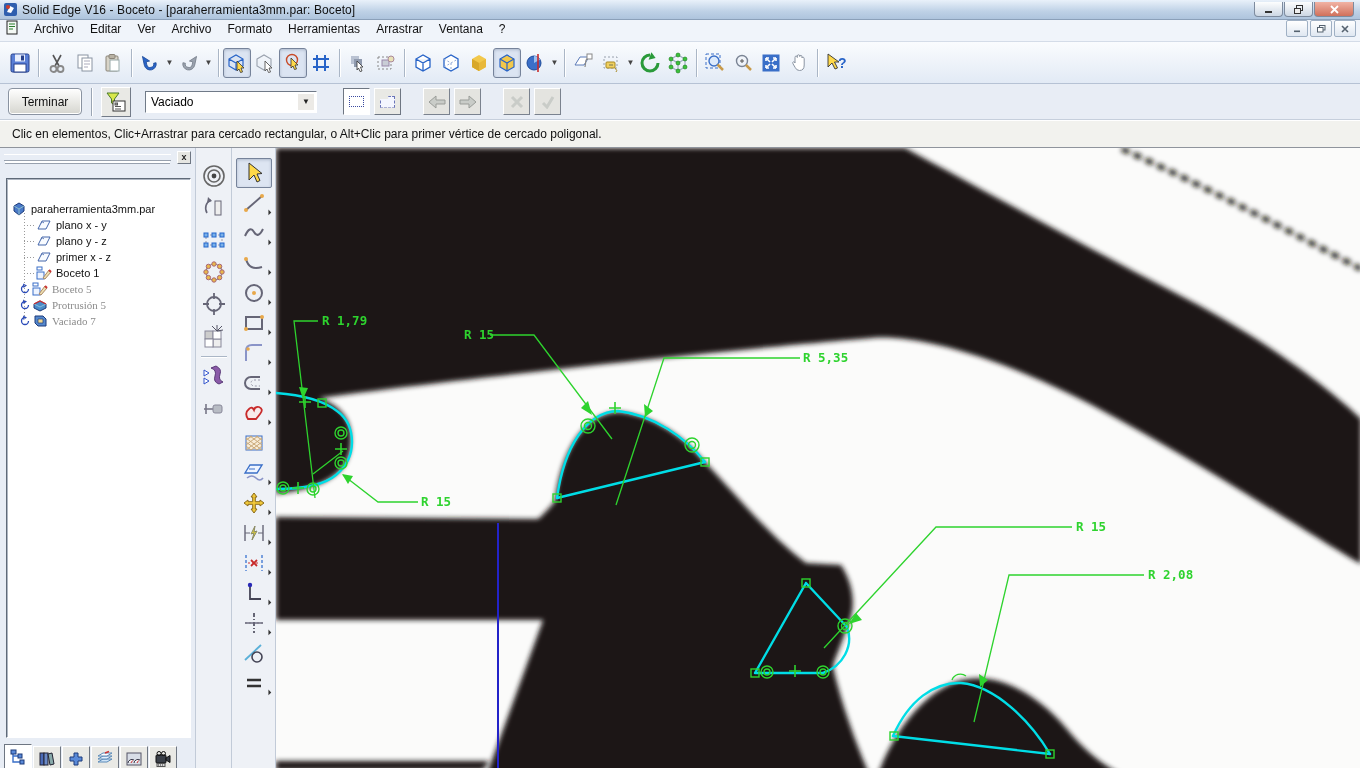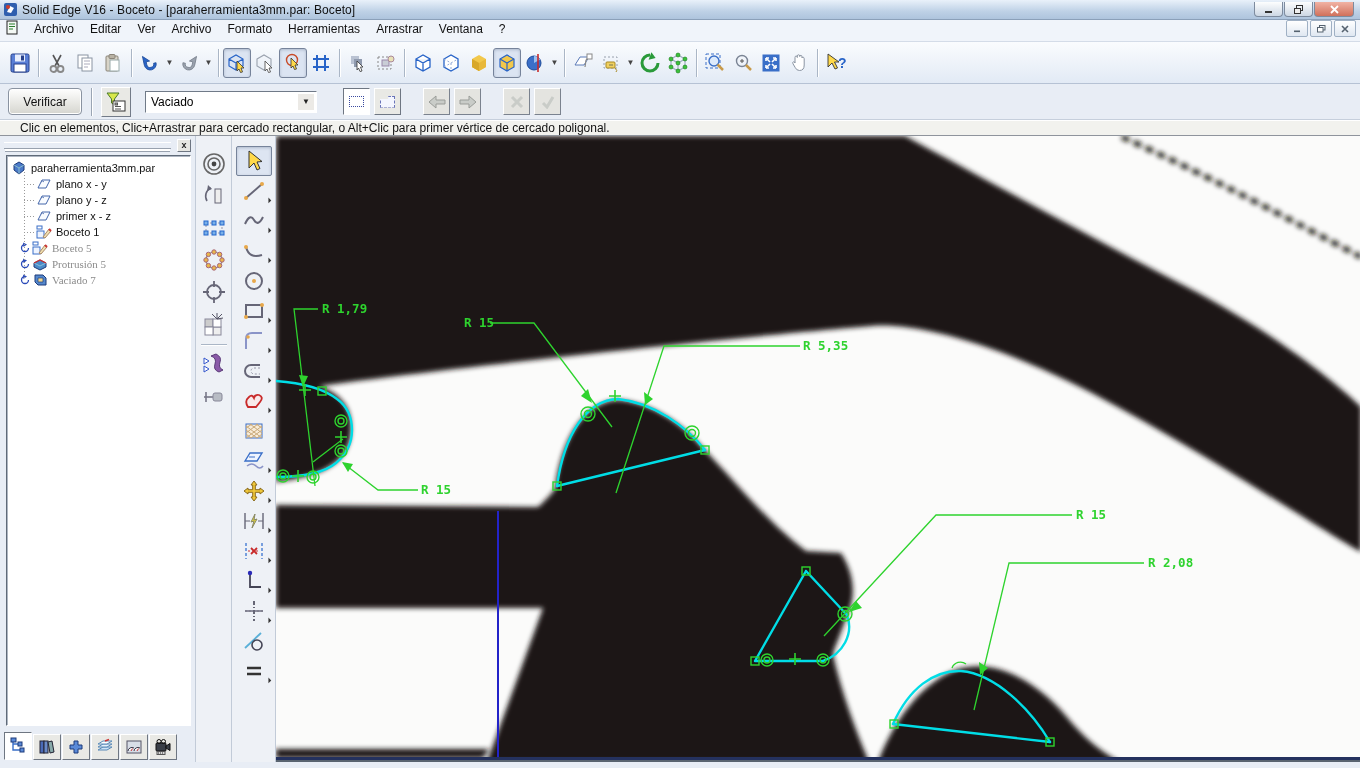--- a/index.html
+++ b/index.html
@@ -49,35 +49,35 @@
   .fbtn{width:27px;height:27px;display:flex;align-items:center;justify-content:center;border:1px solid;border-color:#fff #6e7682 #6e7682 #fff;background:#e9e9e5;}
   .fbtn.pressed{background:#fff;border-color:#6e7682 #fff #fff #6e7682;}
   .dotrect{width:15px;height:11px;border:1px dotted #3a4aa0;}
   .dashpoly{width:15px;height:12px;border:1px dashed #6a74b8;clip-path:polygon(0 30%,55% 30%,55% 0,100% 0,100% 100%,0 100%);background:#f4f6ff;}
   .navbox{display:flex;margin-left:22px;gap:4px;}
   .gbtn{width:27px;height:27px;display:flex;align-items:center;justify-content:center;border:1px solid;border-color:#fff #7a828e #7a828e #fff;
     background:#e4e4e0;color:#b9bcb8;font-size:14px;font-weight:bold;text-shadow:1px 1px 0 #fff;}
   .gbtn svg{display:block}
 
   
-  .promptbar{height:16px;background:#f2f2ee;border-top:1px solid #fff;border-bottom:1px solid #8f949c;
-    display:flex;align-items:center;font-size:12px;color:#111;padding-left:20px;}
+  .promptbar{height:28px;background:#f2f2ee;border-top:1px solid #fff;border-bottom:1px solid #8f949c;
+    display:flex;align-items:center;font-size:12px;color:#111;padding-left:12px;}
 
   
   .content{display:flex;height:626px;background:#e8edf5;}
 
   
   .edgebar{width:196px;display:flex;flex-direction:column;border-right:1px solid #c2cbd8;padding:2px 2px 2px 2px;}
   .eb-head{height:14px;display:flex;align-items:center;padding:0 2px;}
   .grip{flex:1;height:7px;border-top:1px solid #fff;border-bottom:1px solid #98a1ae;
     box-shadow:0 3px 0 -1px #fff,0 4px 0 -1px #98a1ae;margin-right:6px;}
   .eb-close{width:14px;height:13px;border:1px solid;border-color:#fff #6e7682 #6e7682 #fff;background:#e6e6e2;
     font-size:9px;line-height:10px;text-align:center;color:#222;font-weight:bold;}
-  .treebox{flex:1;margin:3px 2px 4px 4px;background:#fff;border:1px solid;border-color:#5f6a78 #fff #fff #5f6a78;
-    box-shadow:inset 1px 1px 0 #aeb6c2;padding:4px 2px 2px 4px;overflow:hidden;}
+  .treebox{flex:1;margin:14px 2px 4px 4px;background:#fff;border:1px solid;border-color:#5f6a78 #fff #fff #5f6a78;
+    box-shadow:inset 1px 1px 0 #aeb6c2;padding:22px 2px 2px 4px;overflow:hidden;}
   .trow{height:16px;display:flex;align-items:center;font-size:11px;color:#111;white-space:nowrap;}
   .trow .lbl{padding-left:4px;}
   .trow.muted .lbl{color:#8b8b8b;font-family:Liberation Serif, serif;}
   .kids{position:relative;margin-left:8px;}
   .kids:before{content:"";position:absolute;left:5px;top:-4px;bottom:8px;width:1px;
     background:repeating-linear-gradient(to bottom,#9a9a9a 0 1px,transparent 1px 3px);}
   .stub{width:10px;height:1px;margin-right:2px;margin-left:5px;
     background:repeating-linear-gradient(to right,#9a9a9a 0 1px,transparent 1px 3px);}
   .ticon{width:16px;height:14px;flex:0 0 auto;}
   .linkic{width:12px;height:12px;margin-right:1px;flex:0 0 auto;}
@@ -347,21 +347,21 @@
   <div class="tsep"></div>
   <div class="tb">
       <svg width="24" height="22" viewBox="0 0 24 22">
         <path d="M4 2 L4 15 L8 11 L11 17 L13.5 16 L10.5 10 L15 10 Z" fill="#ffd94a" stroke="#333" stroke-width="0.9"></path>
         <text x="14" y="16" font-size="14" font-weight="bold" fill="#2864c8" font-family="Liberation Sans, sans-serif">?</text>
       </svg>
     </div>
 </div>
 
 <div class="ribbon">
-  <button class="btn-terminar">Verificar</button>
+  <button class="btn-terminar">Terminar</button>
   <div class="rsep"></div>
   <div class="rbtn">
     <svg width="24" height="24" viewBox="0 0 24 24">
         <path d="M3 3 L15 3 L10.5 9 L10.5 15 L7.5 13 L7.5 9 Z" fill="#d8e84a" stroke="#4a7a2a"></path>
         <rect x="9" y="11" width="12" height="10" fill="#fff" stroke="#333"></rect>
         <path d="M11 14 h3 M11 16.5 h6 M11 19 h6" stroke="#555"></path>
         <rect x="11" y="13" width="2.5" height="2" fill="none" stroke="#555"></rect>
       </svg>
   </div>
   <div class="combo">

